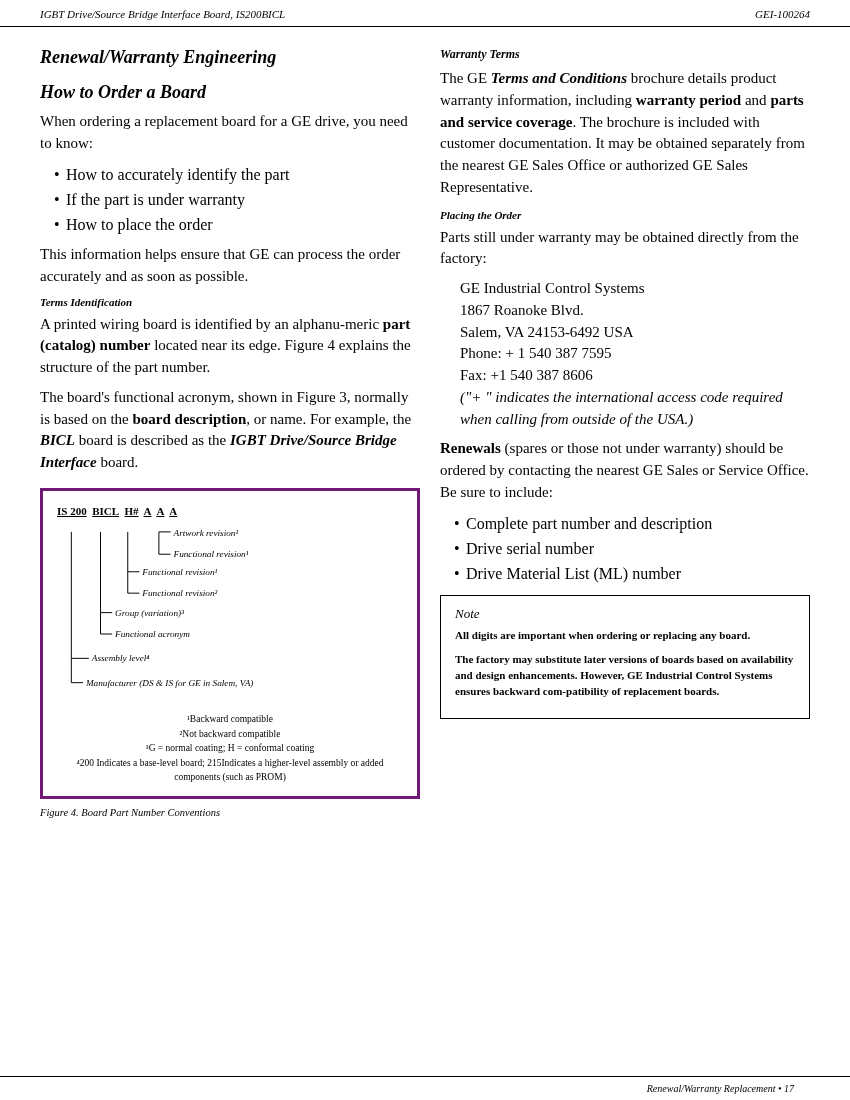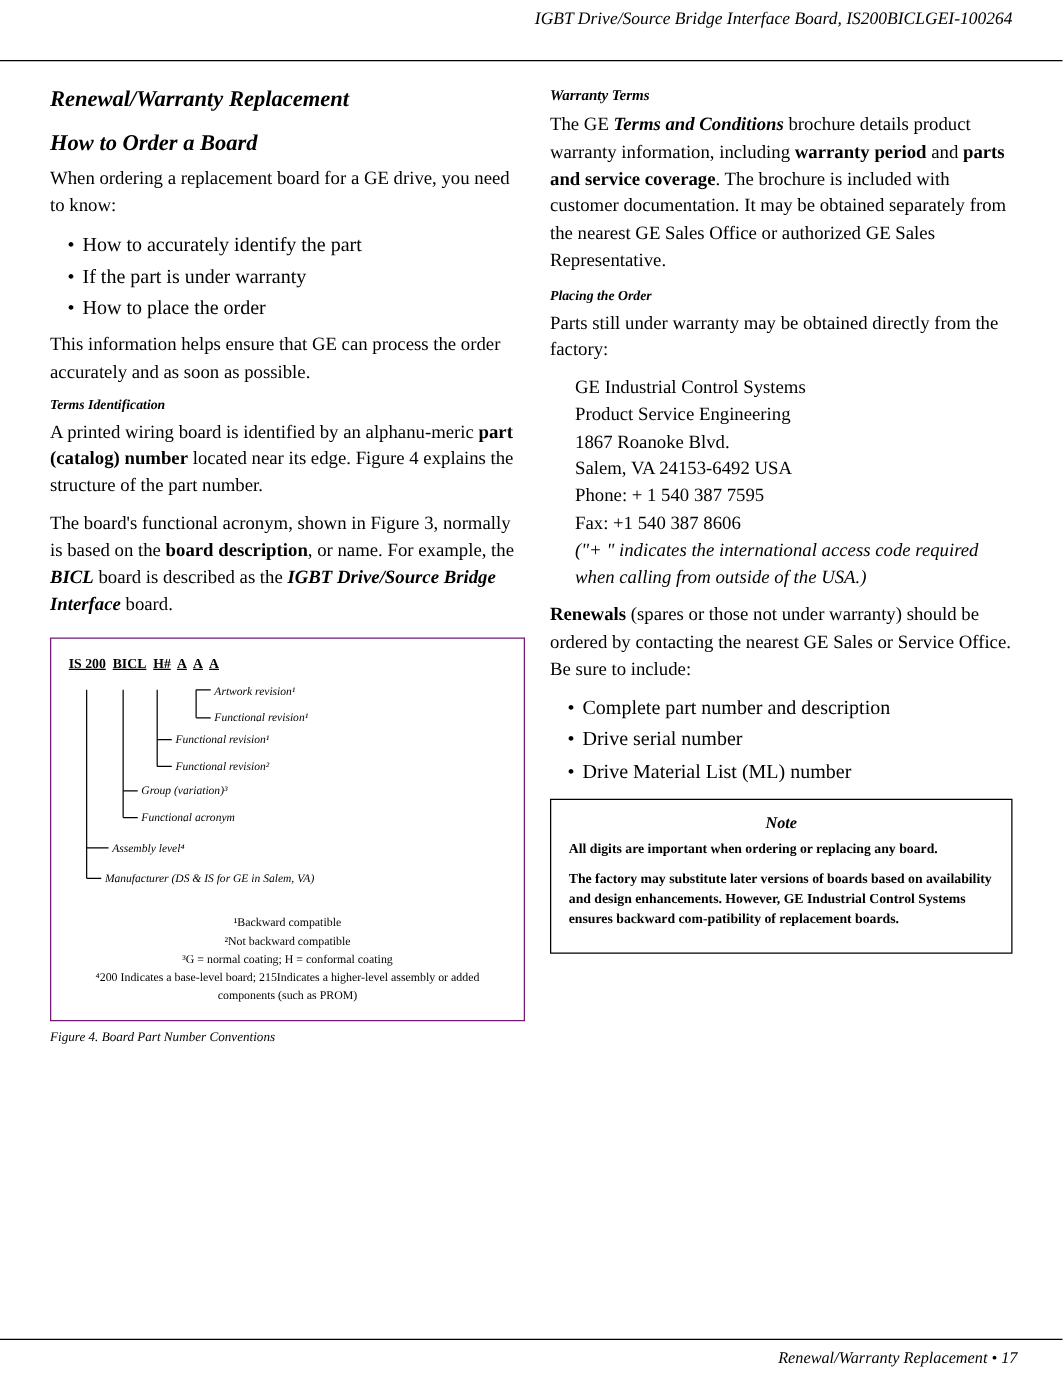--- a/index.html
+++ b/index.html
@@ -14,37 +14,37 @@
     }
     .page {
       width: 850px;
       height: 1100px;
       position: relative;
       padding: 0;
     }
     
     .header {
       display: flex;
-      justify-content: flex-end;
-      padding: 8px 40px 24px 40px;
+      justify-content: space-between;
+      padding: 8px 40px 6px 40px;
       border-bottom: 1px solid #000;
-      font-size: 14px;
+      font-size: 11px;
       font-style: italic;
     }
     
     .footer {
       position: absolute;
       bottom: 0;
       left: 0;
       right: 0;
       border-top: 1px solid #000;
-      padding: 6px 36px;
+      padding: 6px 56px;
       display: flex;
       justify-content: flex-end;
-      font-size: 13px;
+      font-size: 10px;
       font-style: italic;
     }
     
     .content {
       display: flex;
       padding: 20px 40px;
       gap: 20px;
       height: calc(1100px - 60px);
     }
     .left-col {
@@ -93,21 +93,21 @@
     }
     
     .board-id-heading {
       font-size: 11px;
       font-weight: bold;
       font-style: italic;
       margin-bottom: 6px;
     }
     
     .figure-box {
-      border: 1px solid #701a75;
+      border: 3px solid #701a75;
       padding: 14px 14px 10px 14px;
       margin: 14px 0 8px 0;
       background: #fff;
     }
     .part-number-label {
       font-size: 11px;
       font-weight: bold;
       margin-bottom: 10px;
       font-family: Times New Roman, serif;
     }
@@ -160,23 +160,22 @@
       margin-bottom: 0;
     }
     
     .note-box {
       border: 1px solid #000;
       padding: 10px 14px;
       margin-top: 10px;
     }
     .note-heading {
       font-size: 13px;
-      font-weight: bold;
-      font-style: italic;
-      text-align: center;
+      font-weight: normal;
+      font-style: italic;
       margin-bottom: 6px;
     }
     .note-text {
       font-size: 11px;
       font-weight: bold;
       line-height: 1.45;
       margin-bottom: 8px;
     }
     
     .bold { font-weight: bold; }
@@ -189,21 +188,21 @@
 <div class="page">
 
   <div class="header">
     <span>IGBT Drive/Source Bridge Interface Board, IS200BICL</span>
     <span>GEI-100264</span>
   </div>
 
   <div class="content">
 
     <div class="left-col">
-      <div class="main-title">Renewal/Warranty Replacement</div>
+      <div class="main-title">Renewal/Warranty Engineering</div>
 
       <div class="section-heading">How to Order a Board</div>
 
       <p>When ordering a replacement board for a GE drive, you need  to know:</p>
 
       <ul>
         <li>How to accurately identify the part</li>
         <li>If the part is under warranty</li>
         <li>How to place the order</li>
       </ul>
@@ -277,21 +276,20 @@
       <p>
         The GE <span class="bold-italic">Terms and Conditions</span> brochure details product warranty information, including <span class="bold">warranty period</span> and <span class="bold">parts and service coverage</span>. The brochure is included with customer documentation. It may be obtained separately from the nearest GE Sales Office or authorized GE Sales Representative.
       </p>
 
       <div class="placing-heading">Placing the Order</div>
 
       <p>Parts still under warranty may be obtained directly from the factory:</p>
 
       <div class="address-block">
         <p>GE Industrial Control Systems</p>
-        <p>Product Service Engineering</p>
         <p>1867 Roanoke Blvd.</p>
         <p>Salem, VA 24153-6492  USA</p>
         <p>Phone:  + 1 540 387 7595</p>
         <p>Fax:  +1 540 387 8606</p>
         <p style="font-style:italic;">("+ " indicates the international access code required when calling from outside of the USA.)</p>
       </div>
 
       <p>
         <span class="bold">Renewals</span><span> (spares or those not under warranty) should be ordered by contacting the nearest GE Sales or Service Office. Be sure to include:</span>
       </p>

